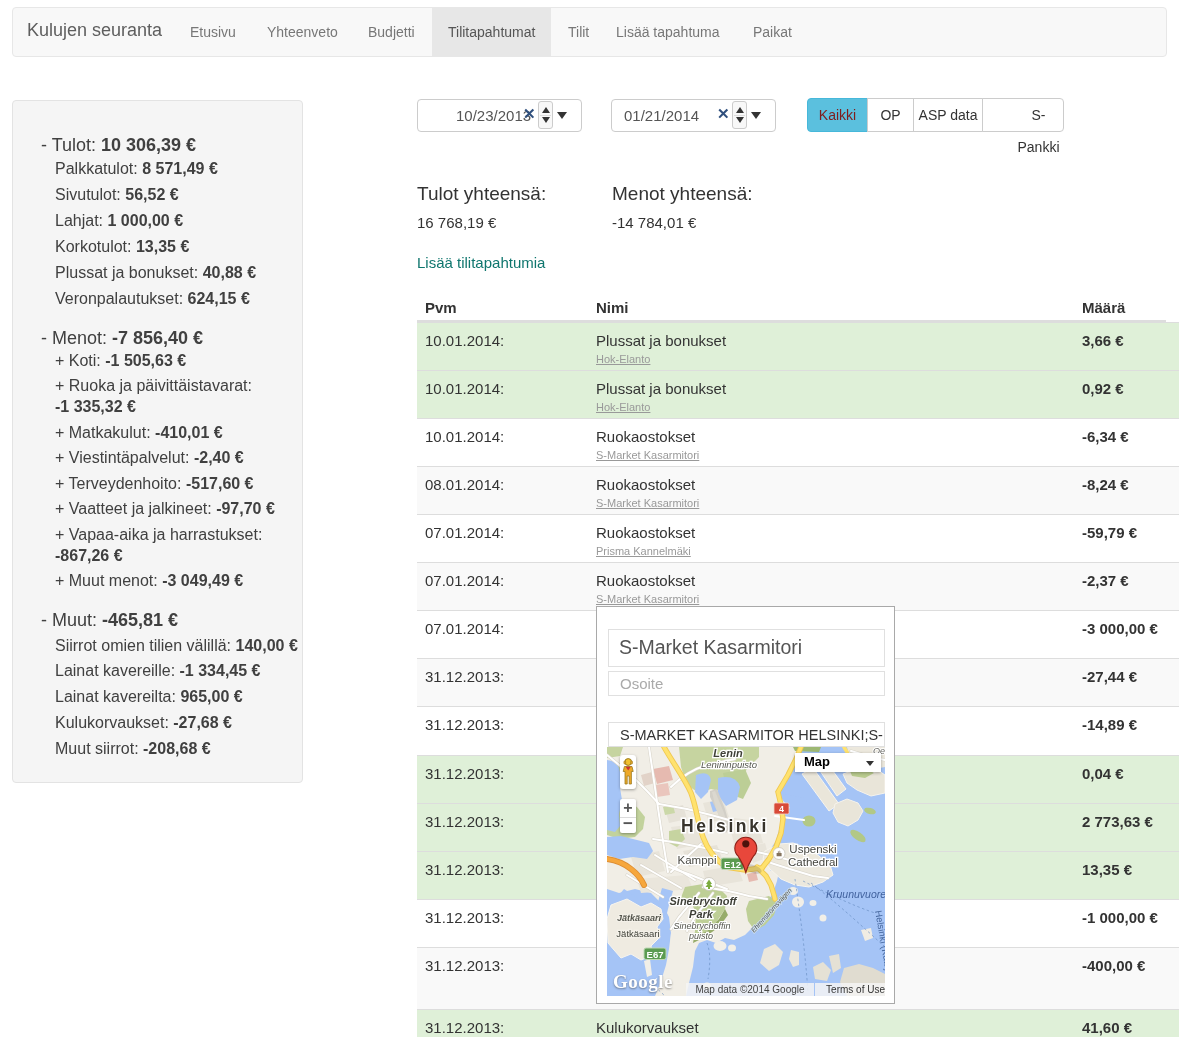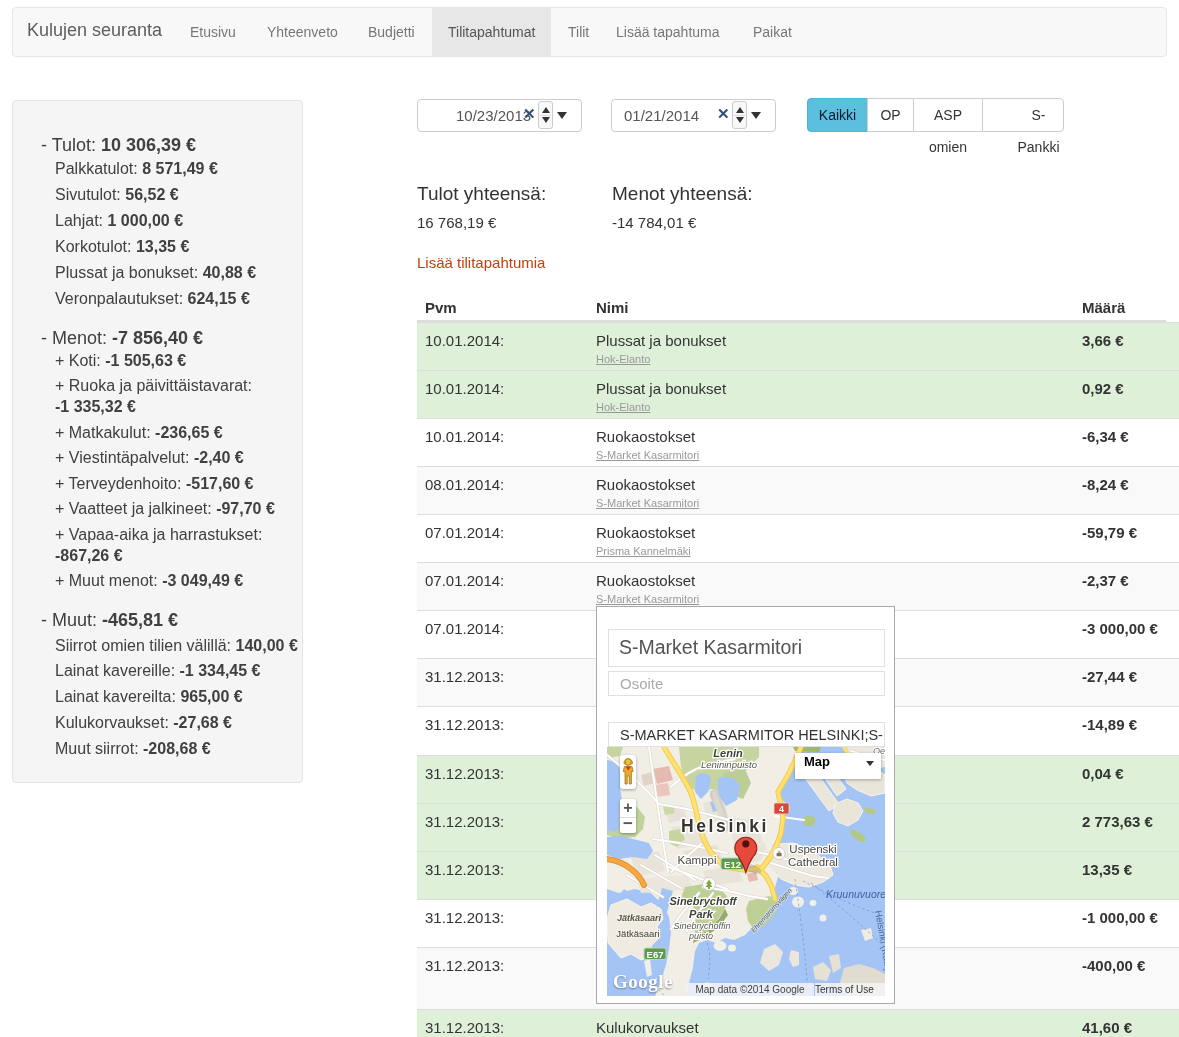--- a/index.html
+++ b/index.html
@@ -25,28 +25,28 @@
 .dtext { top:107px; font-size:15px; color:#555; }
 .xmark { top:105px; font-size:15px; font-weight:700; color:#2f4f7d; }
 .spin { top:101px; width:15px; height:28px; border:1px solid #ccc; border-radius:3px; background:#f8f8f8; }
 .spin .up, .spin .dn { position:absolute; left:3px; width:0; height:0; border-left:4.5px solid transparent; border-right:4.5px solid transparent; }
 .spin .up { top:5px; border-bottom:6px solid #333; }
 .spin .dn { bottom:5px; border-top:6px solid #333; }
 .spin .mid { position:absolute; left:1px; right:1px; top:13px; border-top:1px solid #ddd; }
 .ddarrow { top:112px; width:0; height:0; border-left:5.5px solid transparent; border-right:5.5px solid transparent; border-top:7px solid #333; }
 
 .btn { top:98px; height:34px; border:1px solid #ccc; background:#fff; font-size:14px; color:#333; text-align:center; line-height:32px; }
-#btn1 { left:807px; width:61px; background:#5bc0de; border-color:#46b8da; color:#0f172a; border-radius:4px 0 0 4px; }
+#btn1 { left:807px; width:61px; background:#5bc0de; border-color:#46b8da; color:#7f1d1d; border-radius:4px 0 0 4px; }
 #btn2 { left:867px; width:47px; }
 #btn3 { left:913px; width:70px; }
 #btn4 { left:982px; width:82px; border-radius:0 4px 4px 0;padding-left:31px; }
 
 .h2t { font-size:19px; color:#333; }
 .val { font-size:15px; color:#333; }
-a.link { color:#c2410c; text-decoration:none; font-size:15px; }
+a.link { color:#0f766e; text-decoration:none; font-size:15px; }
 
 
 .th { font-size:15px; font-weight:700; color:#333; }
 #thdr-line { left:417px; top:320px; width:749px; height:0; border-bottom:2px solid #ddd; }
 .row { left:417px; width:870px; border-top:1px solid #ddd; }
 .row.g { background:#dff0d8; }
 .row.s { background:#f9f9f9; }
 .date { position:absolute; left:8px; top:8px; font-size:15px; line-height:20px; color:#333; }
 .name { position:absolute; left:179px; top:8px; font-size:15px; line-height:20px; color:#333; }
 .plink { position:absolute; left:179px; top:28px; font-size:11px; line-height:16px; color:#999; text-decoration:underline; }
@@ -59,27 +59,27 @@
 #pf2 { top:64px; height:25px; font-size:15px; color:#aaa; line-height:24px; padding-left:11px; }
 #pf3 { top:89px; height:26px; font-size:15px; color:#444; line-height:25px; padding-left:11px; }
 #pf4 { top:115px; height:25px; font-size:14.5px; color:#333; line-height:24px; padding-left:11px; }
 #mapbox { position:absolute; left:10px; top:140px; width:278px; height:249px; overflow:hidden; }
 
 
 #pegman { position:absolute; left:13px; top:8px; width:16px; height:34px; background:#fff; border-radius:3px; box-shadow:0 1px 3px rgba(0,0,0,.35); }
 #zoomctl { position:absolute; left:13px; top:52px; width:16px; height:34px; background:#fff; border-radius:2px; box-shadow:0 1px 3px rgba(0,0,0,.35); color:#666; font-weight:700; text-align:center; }
 #zoomctl .zp { position:absolute; top:0; left:0; right:0; height:18px; font-size:16px; line-height:18px; color:#555; }
 #zoomctl .zm { position:absolute; bottom:0; left:0; right:0; height:16px; font-size:17px; line-height:12px; border-top:1px solid #dcdcdc; color:#555; }
-#mapdd { position:absolute; left:188px; top:6px; width:86px; height:26px; background:#fff; box-shadow:0 1px 3px rgba(0,0,0,.3); }
+#mapdd { position:absolute; left:188px; top:6px; width:86px; height:19px; background:#fff; box-shadow:0 1px 3px rgba(0,0,0,.3); }
 #mapdd .t { position:absolute; left:9px; top:1px; font-size:13px; font-weight:700; color:#000; }
 #mapdd .a { position:absolute; right:7px; top:8px; width:0; height:0; border-left:4.5px solid transparent; border-right:4.5px solid transparent; border-top:5px solid #333; }
 #glogo { position:absolute; left:6px; top:224px; font-family:"Liberation Serif", serif; font-weight:700; font-size:19px; color:#fff; letter-spacing:0.5px; text-shadow:0 1px 2px rgba(60,60,60,.6); }
 #mbar { position:absolute; left:79px; top:236px; width:199px; height:13px; font-size:10px; color:#444; }
 #mbar .l { position:absolute; left:0; top:0; width:128px; height:13px; background:rgba(245,245,245,.85); text-align:center; line-height:13px; }
-#mbar .r { position:absolute; left:129px; top:0; width:70px; height:14px; background:rgba(245,245,245,.85); text-align:left; line-height:13px; color:#333; }
+#mbar .r { position:absolute; left:129px; top:0; width:70px; height:14px; background:rgba(245,245,245,.85); text-align:right; line-height:13px; color:#333; }
 </style>
 </head>
 <body>
 <div id="page">
 
   <div class="abs" id="navbar"></div>
   <div class="abs" id="nav-active"></div>
   <div class="abs" id="brand">Kulujen seuranta</div>
   <div class="abs navtxt" style="left:190px;">Etusivu</div>
   <div class="abs navtxt" style="left:267px;">Yhteenveto</div>
@@ -94,21 +94,21 @@
   <div class="wl s" style="top:159.3px;">Palkkatulot: <b>8 571,49 €</b></div>
   <div class="wl s" style="top:185.2px;">Sivutulot: <b>56,52 €</b></div>
   <div class="wl s" style="top:211.0px;">Lahjat: <b>1 000,00 €</b></div>
   <div class="wl s" style="top:236.9px;">Korkotulot: <b>13,35 €</b></div>
   <div class="wl s" style="top:262.6px;">Plussat ja bonukset: <b>40,88 €</b></div>
   <div class="wl s" style="top:288.6px;">Veronpalautukset: <b>624,15 €</b></div>
   <div class="wl h" style="top:327.9px;">- Menot: <b>-7 856,40 €</b></div>
   <div class="wl s" style="top:351.4px;">+ Koti: <b>-1 505,63 €</b></div>
   <div class="wl s" style="top:376.4px;">+ Ruoka ja päivittäistavarat: </div>
   <div class="wl s" style="top:397.4px;"><b>-1 335,32 €</b></div>
-  <div class="wl s" style="top:422.9px;">+ Matkakulut: <b>-236,65 €</b></div>
+  <div class="wl s" style="top:422.9px;">+ Matkakulut: <b>-410,01 €</b></div>
   <div class="wl s" style="top:448.4px;">+ Viestintäpalvelut: <b>-2,40 €</b></div>
   <div class="wl s" style="top:473.9px;">+ Terveydenhoito: <b>-517,60 €</b></div>
   <div class="wl s" style="top:499.4px;">+ Vaatteet ja jalkineet: <b>-97,70 €</b></div>
   <div class="wl s" style="top:524.9px;">+ Vapaa-aika ja harrastukset: </div>
   <div class="wl s" style="top:545.9px;"><b>-867,26 €</b></div>
   <div class="wl s" style="top:571.4px;">+ Muut menot: <b>-3 049,49 €</b></div>
   <div class="wl h" style="top:609.8px;">- Muut: <b>-465,81 €</b></div>
   <div class="wl s" style="top:635.9px;">Siirrot omien tilien välillä: <b>140,00 €</b></div>
   <div class="wl s" style="top:661.4px;">Lainat kavereille: <b>-1 334,45 €</b></div>
   <div class="wl s" style="top:687.4px;">Lainat kavereilta: <b>965,00 €</b></div>
@@ -130,21 +130,21 @@
   <div class="abs xmark" style="left:717px;">✕</div>
   <div class="abs spin" style="left:732px;">
       <div class="up"></div>
       <div class="mid"></div>
       <div class="dn"></div>
     </div>
   <div class="abs ddarrow" style="left:751px;"></div>
 
   <div class="abs btn" id="btn1">Kaikki</div>
   <div class="abs btn" id="btn2">OP</div>
-  <div class="abs btn" id="btn3">ASP omien</div>
+  <div class="abs btn" id="btn3">ASP data</div>
   <div class="abs btn" id="btn4">S-Pankki</div>
 
   <div class="abs h2t" style="left:417px; top:183px;">Tulot yhteensä:</div>
   <div class="abs h2t" style="left:612px; top:183px;">Menot yhteensä:</div>
   <div class="abs val" style="left:417px; top:214px;">16 768,19 €</div>
   <div class="abs val" style="left:612px; top:214px;">-14 784,01 €</div>
   <a class="abs link" style="left:417px; top:254px;">Lisää tilitapahtumia</a>
 
   <div class="abs th" style="left:425px; top:299px;">Pvm</div>
   <div class="abs th" style="left:596px; top:299px;">Nimi</div>

